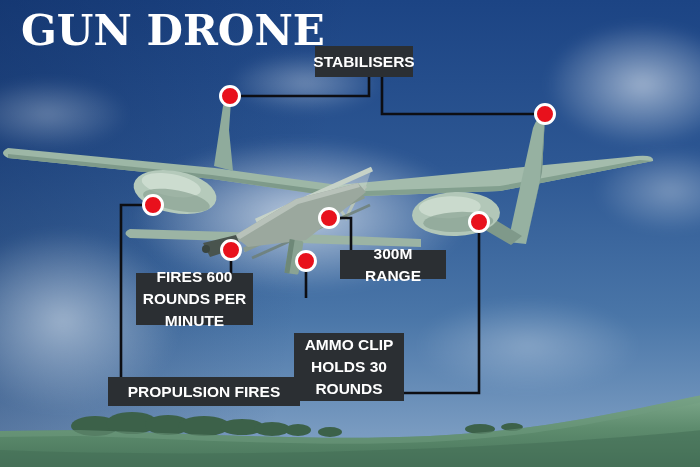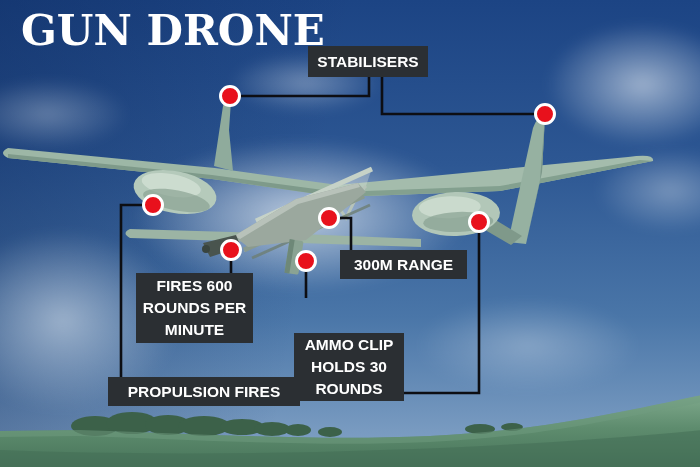--- a/index.html
+++ b/index.html
@@ -39,23 +39,23 @@
   }
   
   .callout{
     position:absolute;box-sizing:border-box;
     background:var(--label-background,#2b2f33);
     color:var(--label-text,#ffffff);
     font-weight:bold;font-size:15.5px;line-height:22px;
     display:flex;align-items:center;justify-content:center;
     text-align:center;padding:1px 4px;
   }
-  .co-stabilisers{left:308px;top:46px;width:120px;height:31px;}
-  .co-range{left:340px;top:250px;width:127px;height:29px;}
-  .co-fire{left:136px;top:273px;width:117px;height:70px;}
+  .co-stabilisers{left:315px;top:46px;width:98px;height:31px;}
+  .co-range{left:340px;top:250px;width:106px;height:29px;}
+  .co-fire{left:136px;top:273px;width:117px;height:52px;}
   .co-ammo{left:294px;top:297px;width:110px;height:68px;margin-top:36px;}
   .co-prop{left:108px;top:377px;width:192px;height:29px;}
   
   .dot{
     position:absolute;width:16px;height:16px;border-radius:50%;
     background:var(--marker-red,#e8111c);
     border:3px solid var(--marker-ring,#ffffff);
     transform:translate(-50%,-50%);
   }
 </style>

